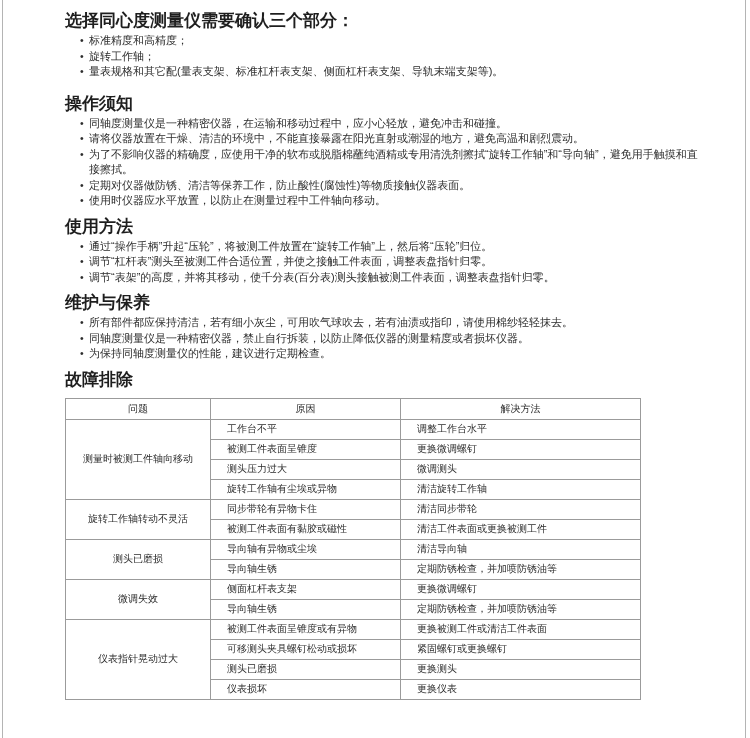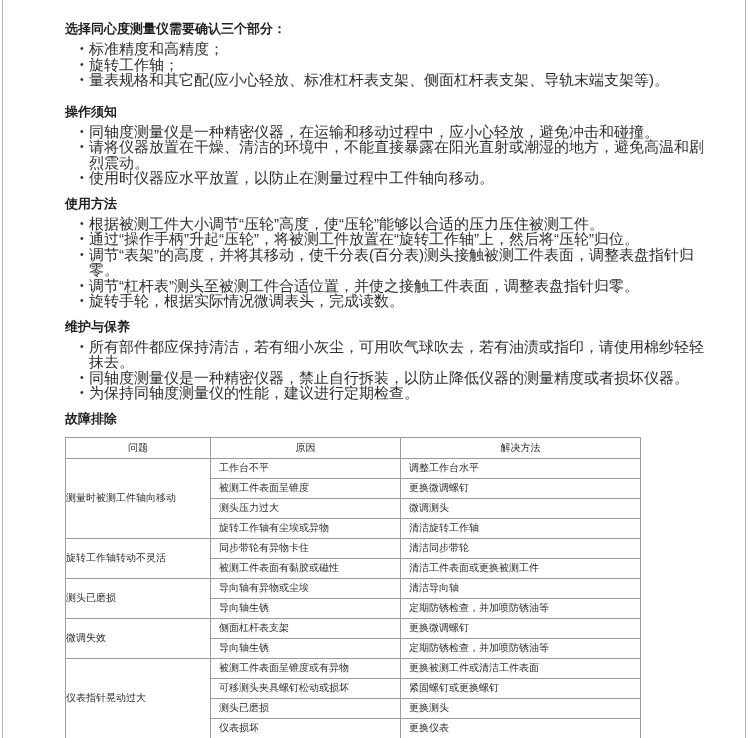--- a/index.html
+++ b/index.html
@@ -13,29 +13,29 @@
     width:744px;height:738px;
     margin-left:2px;
     border-left:1px solid #b4b4b4;
     border-right:1px solid #b4b4b4;
     padding:13px 40px 6px 62px;
     background:#ffffff;
   }
   section{margin-bottom:10px;}
   section.first{margin-bottom:16px;}
   h2{
-    font-size:13px;line-height:15px;
+    font-size:17px;line-height:15px;
     font-weight:bold;color:#1e1e1e;
-    margin:8px 0 5px 0;
+    margin:0 0 5px 0;
   }
   ul{list-style:none;margin:0;padding:0 0 0 15px;}
   li{
     position:relative;
     padding-left:9px;
-    font-size:15px;line-height:15.5px;
+    font-size:11px;line-height:15.5px;
     color:#2d2d2d;
   }
   li::before{
     content:"\2022";
     position:absolute;left:0;top:0;
     font-size:10.5px;color:#2d2d2d;
   }
   table{
     border-collapse:collapse;
     table-layout:fixed;
@@ -47,54 +47,54 @@
     font-size:10px;
     font-weight:normal;
     color:#2d2d2d;
     height:19px;
     padding:0;
     vertical-align:middle;
     overflow:hidden;
     white-space:nowrap;
   }
   th{text-align:center;height:20px;}
-  td.col-problem{text-align:left;}
-  td.col-cause,td.col-solution{text-align:left;padding-left:8px;}
+  td.col-problem{text-align:center;}
+  td.col-cause,td.col-solution{text-align:left;padding-left:16px;}
 </style>
 </head>
 <body>
 
 <div class="page">
 
   <section class="first">
     <h2>选择同心度测量仪需要确认三个部分：</h2>
     <ul>
         <li>标准精度和高精度；</li>
         <li>旋转工作轴；</li>
-        <li>量表规格和其它配(应小心轻放、标准杠杆表支架、侧面杠杆表支架、导轨末端支架等)。</li>
+        <li>量表规格和其它配(量表支架、标准杠杆表支架、侧面杠杆表支架、导轨末端支架等)。</li>
       </ul>
   </section>
 
   <section>
     <h2>操作须知</h2>
     <ul>
         <li>同轴度测量仪是一种精密仪器，在运输和移动过程中，应小心轻放，避免冲击和碰撞。</li>
         <li>请将仪器放置在干燥、清洁的环境中，不能直接暴露在阳光直射或潮湿的地方，避免高温和剧烈震动。</li>
+        <li>为了不影响仪器的精确度，应使用干净的软布或脱脂棉蘸纯酒精或专用清洗剂擦拭“旋转工作轴”和“导向轴”，避免用手触摸和直接擦拭。</li>
+        <li>定期对仪器做防锈、清洁等保养工作，防止酸性(腐蚀性)等物质接触仪器表面。</li>
         <li>使用时仪器应水平放置，以防止在测量过程中工件轴向移动。</li>
       </ul>
   </section>
 
   <section>
     <h2>使用方法</h2>
     <ul>
-        <li>根据被测工件大小调节“压轮”高度，使“压轮”能够以合适的压力压住被测工件。</li>
         <li>通过“操作手柄”升起“压轮”，将被测工件放置在“旋转工作轴”上，然后将“压轮”归位。</li>
+        <li>调节“杠杆表”测头至被测工件合适位置，并使之接触工件表面，调整表盘指针归零。</li>
         <li>调节“表架”的高度，并将其移动，使千分表(百分表)测头接触被测工件表面，调整表盘指针归零。</li>
-        <li>调节“杠杆表”测头至被测工件合适位置，并使之接触工件表面，调整表盘指针归零。</li>
-        <li>旋转手轮，根据实际情况微调表头，完成读数。</li>
       </ul>
   </section>
 
   <section>
     <h2>维护与保养</h2>
     <ul>
         <li>所有部件都应保持清洁，若有细小灰尘，可用吹气球吹去，若有油渍或指印，请使用棉纱轻轻抹去。</li>
         <li>同轴度测量仪是一种精密仪器，禁止自行拆装，以防止降低仪器的测量精度或者损坏仪器。</li>
         <li>为保持同轴度测量仪的性能，建议进行定期检查。</li>
       </ul>

